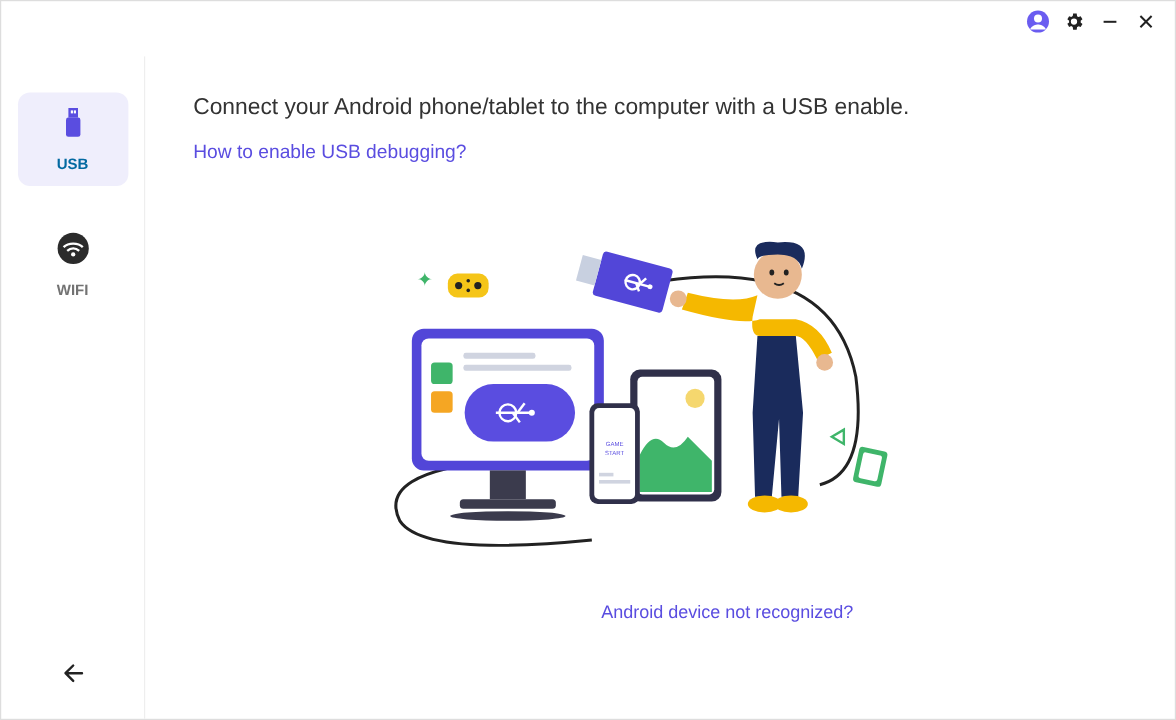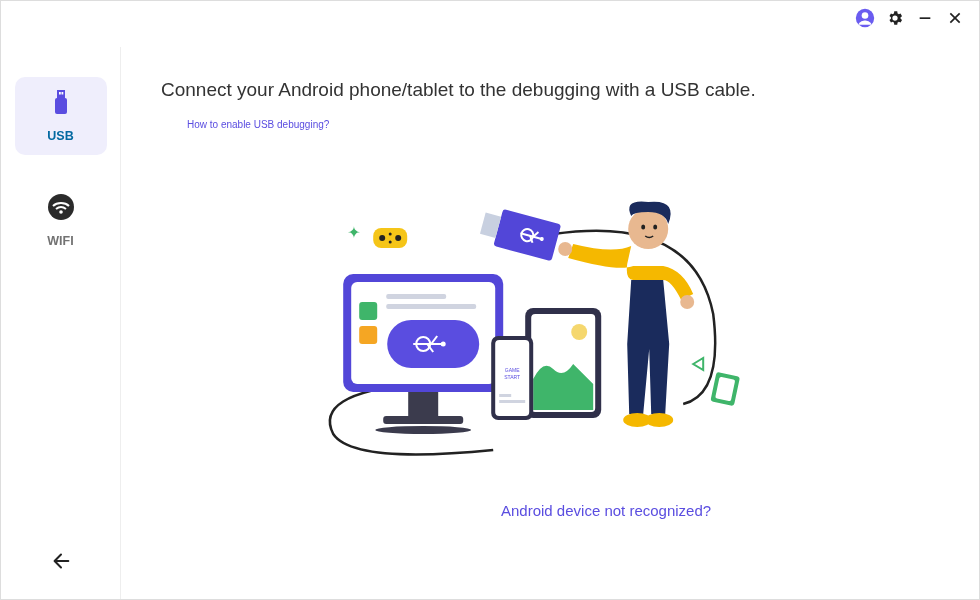--- a/index.html
+++ b/index.html
@@ -73,23 +73,22 @@
 }
 .hint-row {
   display:flex;
   align-items:center;
   gap:8px;
   font-size: 14.5px;
   color:#333;
   margin-bottom: 6px;
 }
 .help-link {
-  margin-left: 26px;
   color:#5a4de0;
-  font-size:10px;
+  font-size:16px;
   cursor:pointer;
 }
 .illustration {
   position: absolute;
   top: 115px;
   left: 50%;
   transform: translateX(-58%);
   width: 460px;
   height: 280px;
 }
@@ -156,21 +155,21 @@
   </div>
 </div>
 
 <div class="back-btn">
   <svg width="22" height="22" viewBox="0 0 24 24">
       <path d="M20 12H6m6-7l-7 7 7 7" stroke="#222" stroke-width="2.2" fill="none" stroke-linecap="round" stroke-linejoin="round"></path>
     </svg>
 </div>
 
 <div class="main">
-  <div class="heading">Connect your Android phone/tablet to the debugging with a USB cable.</div>
+  <div class="heading">Connect your Android phone/tablet to the computer with a USB enable.</div>
   <div class="help-link">How to enable USB debugging?</div>
 
   <div class="illustration">
     <svg width="460" height="280" viewBox="0 0 460 280">
 
       <path d="M 260 40 Q 400 20 420 120 Q 430 200 390 210" stroke="#222" stroke-width="2.5" fill="none"></path>
       <path d="M 120 190 Q 20 200 40 240 Q 60 270 200 256" stroke="#222" stroke-width="2.5" fill="none"></path>
 
       <g transform="translate(210,15) rotate(15)">
         <rect x="0" y="0" width="60" height="38" rx="3" fill="#5246d8"></rect>

